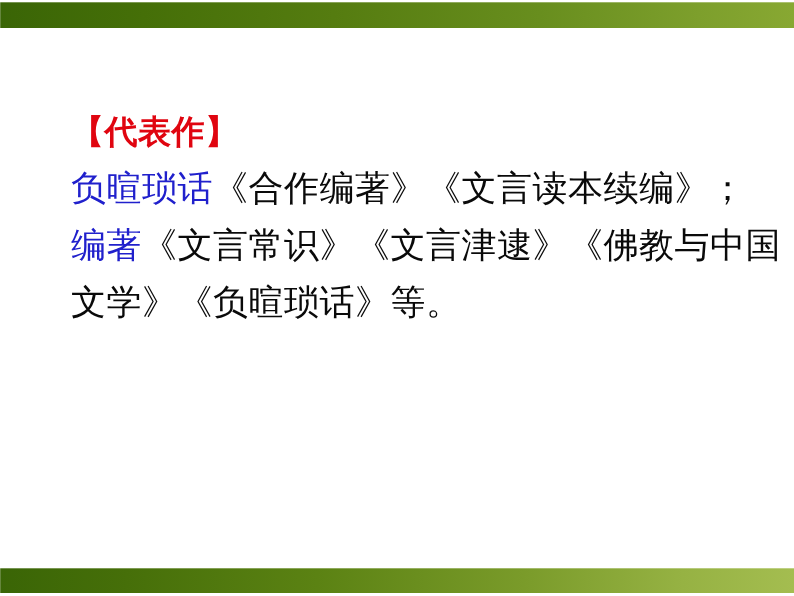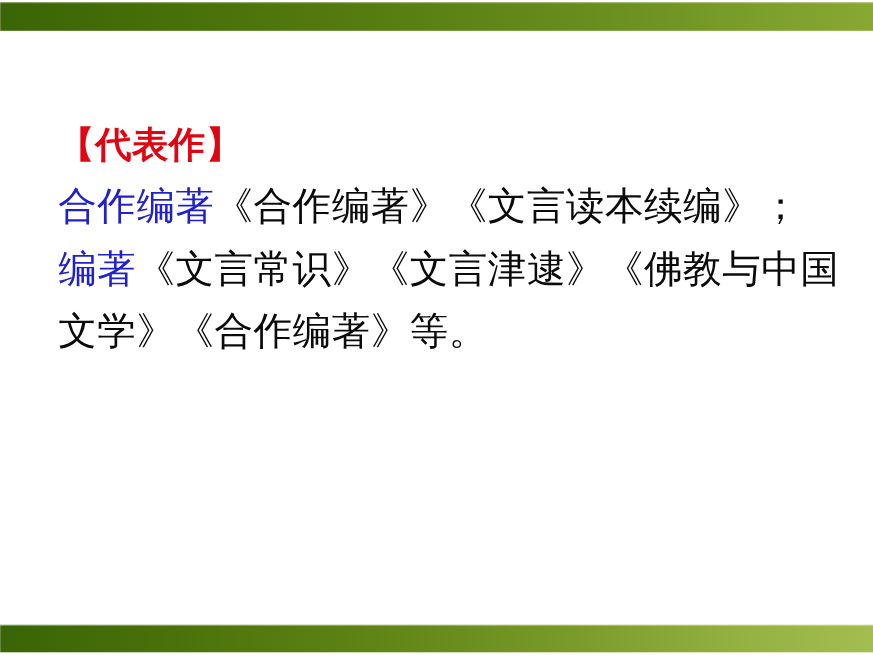--- a/index.html
+++ b/index.html
@@ -38,21 +38,21 @@
   }
   .bar-bottom {
     top: 568px;
     height: 25px;
     background-image: linear-gradient(to right, #3a6506 0%, #466f09 16%, #5b8213 40%, #7a9b2a 66%, #96b243 86%, #a4bd50 100%);
   }
 
   
   .content {
     position: absolute;
-    left: 53px;
+    left: 71px;
     top: 104px;
     width: 690px;
   }
 
   .line {
     line-height: 57px;
     font-size: 35px;
     color: #0a0a0a;
     letter-spacing: 0.5px;
     white-space: nowrap;
@@ -75,28 +75,28 @@
 
 <div class="slide">
 
   <div class="bar bar-top"></div>
 
   <div class="content">
 
     <div class="heading">【代表作】</div>
 
     <div class="line">
-      <span class="blue">合作编著</span><span>《合作编著》《文言读本续编》；</span>
+      <span class="blue">负暄琐话</span><span>《合作编著》《文言读本续编》；</span>
     </div>
 
     <div class="line">
       <span class="blue">编著</span><span>《文言常识》《文言津逮》《佛教与中国</span>
     </div>
 
     <div class="line">
-      <span>文学》《合作编著》等。</span>
+      <span>文学》《负暄琐话》等。</span>
     </div>
 
   </div>
 
   <div class="bar bar-bottom"></div>
 
 </div>
 
 </body></html>

